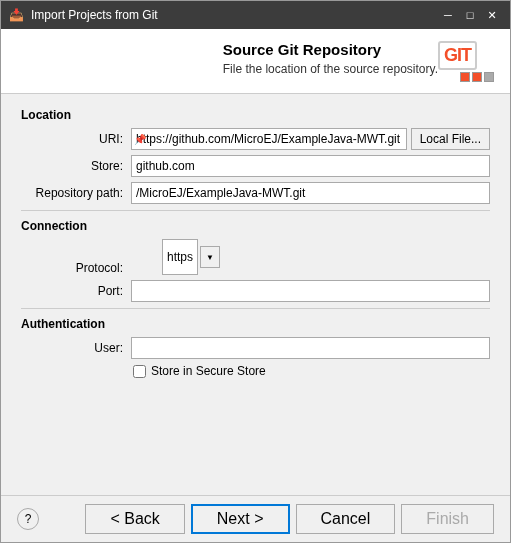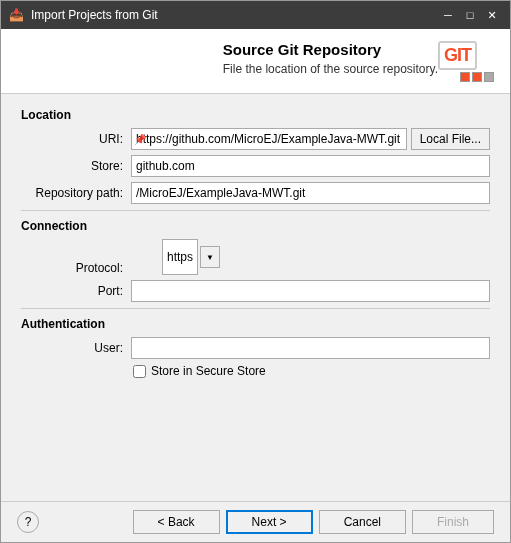--- a/index.html
+++ b/index.html
@@ -271,26 +271,26 @@
       cursor: pointer;
       display: flex;
       align-items: center;
       justify-content: center;
     }
     .bottom-right {
       display: flex;
       gap: 6px;
     }
     .nav-btn {
-      height: 24px;
+      height: 30px;
       min-width: 70px;
       padding: 0 24px;
       background: #f0f0f0;
       border: 1px solid #aaa;
-      font-size: 12px;
+      font-size: 16px;
       cursor: pointer;
       font-family: inherit;
     }
     .nav-btn.primary {
       border: 2px solid #0078d7;
       background: #f0f0f0;
     }
     .nav-btn:disabled {
       color: #aaa;
       cursor: default;

